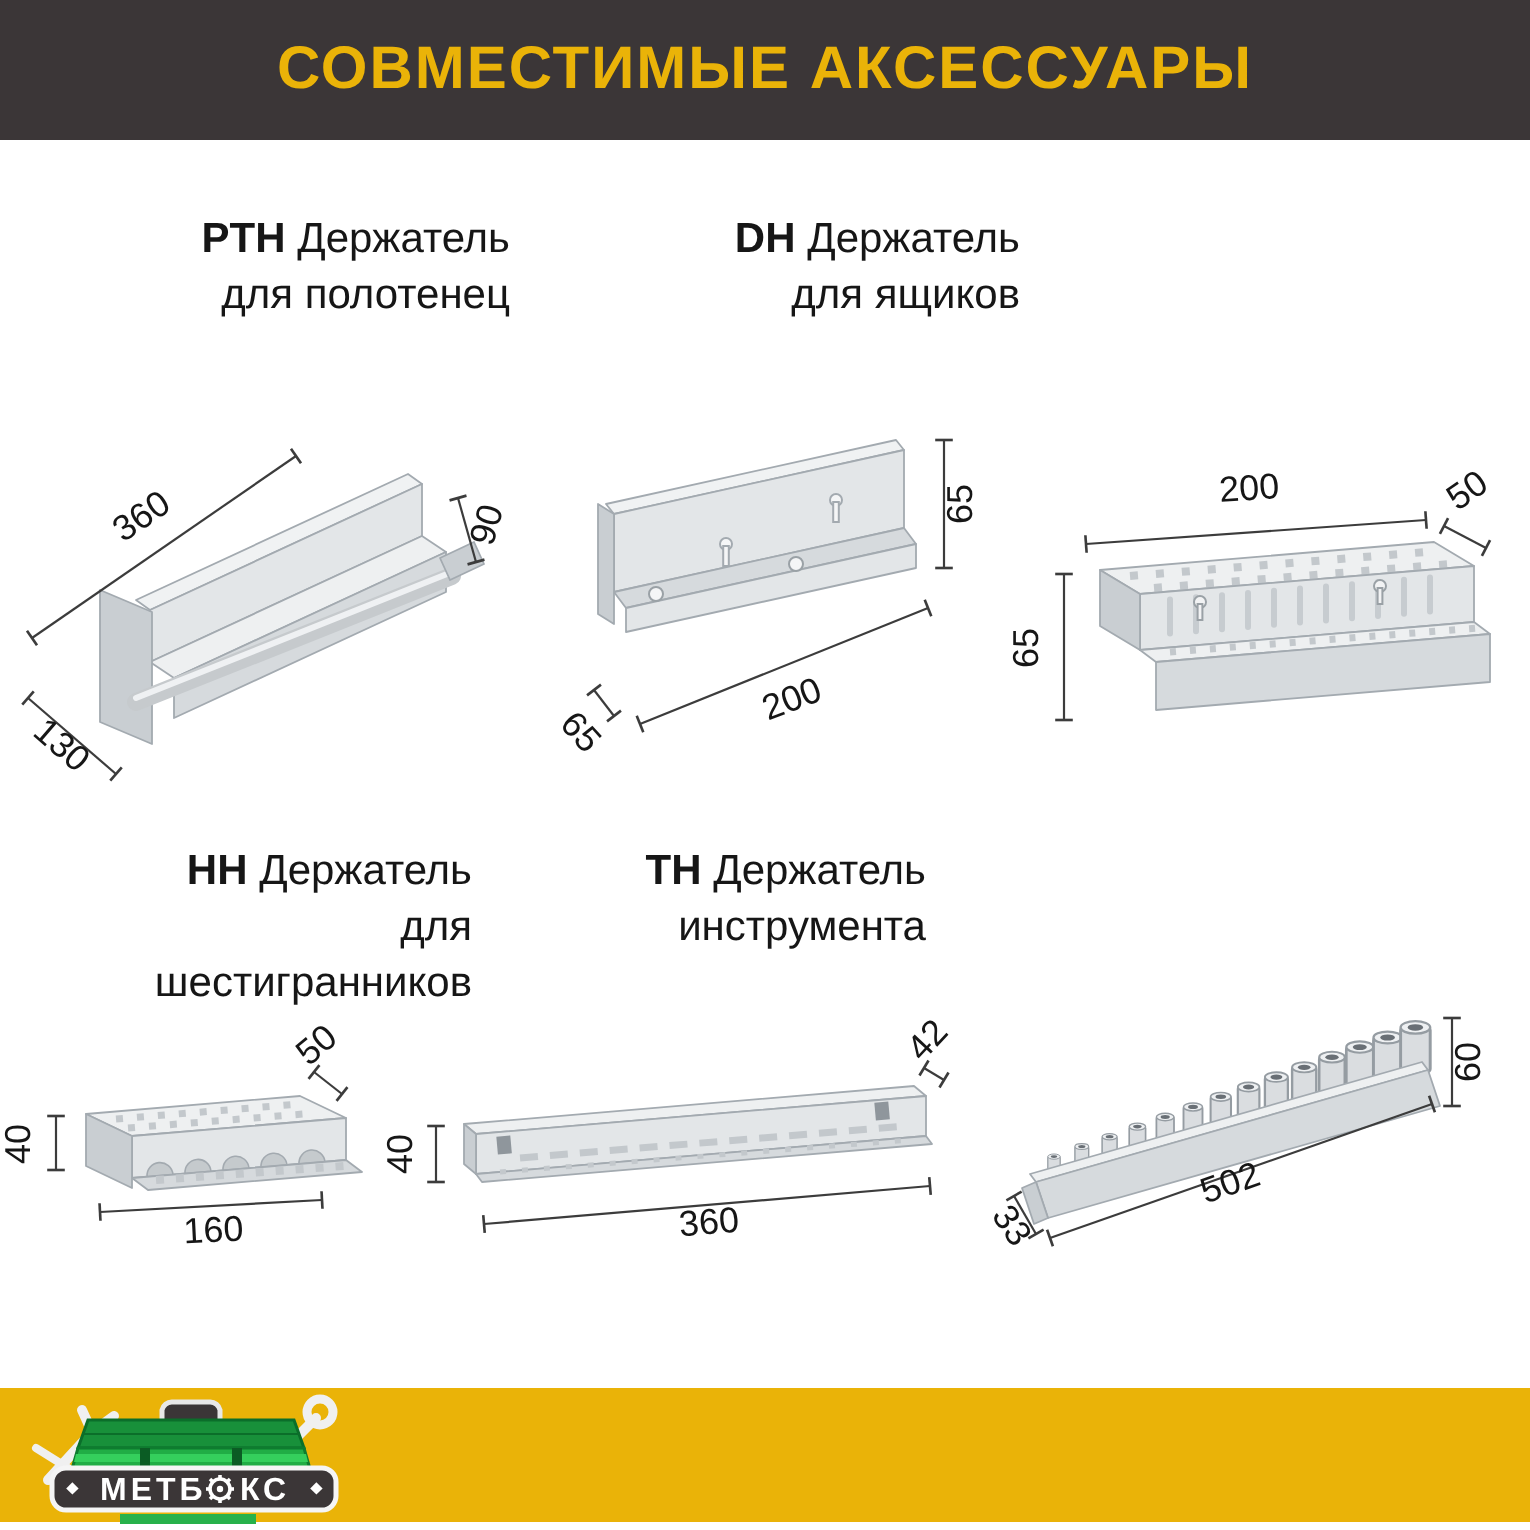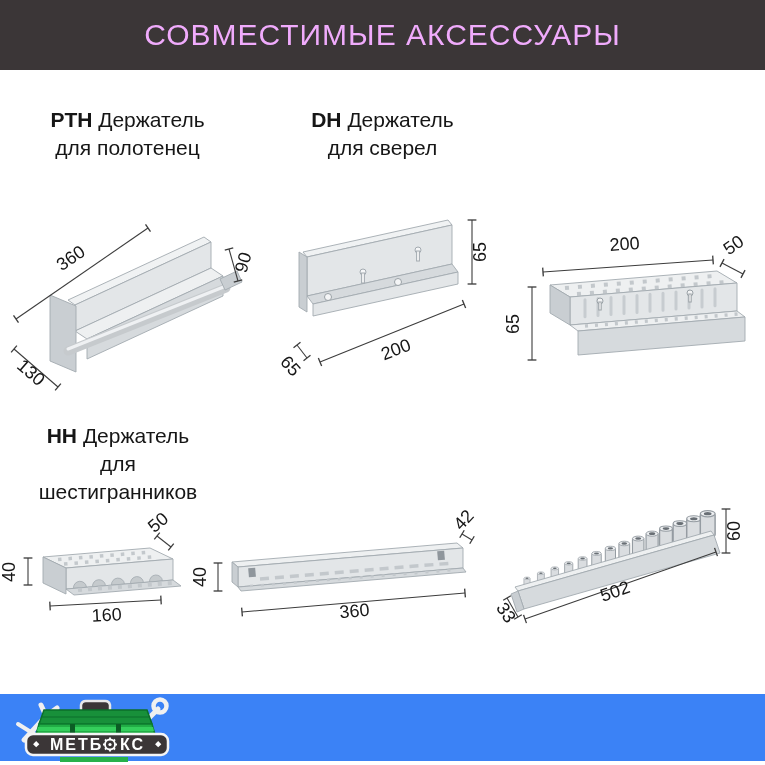--- a/index.html
+++ b/index.html
@@ -2,48 +2,48 @@
 <html><head>
 <meta charset="utf-8">
 <style>
   html,body{margin:0;padding:0;background:#ffffff;}
   .page{position:relative;width:765px;height:765px;overflow:hidden;background:#ffffff;
         font-family:"Liberation Sans",sans-serif;}
   svg{overflow:visible;display:block;}
 
   
   .header{height:70px;background:#3b3637;display:flex;align-items:center;justify-content:center;}
-  .header h1{margin:0;color:#f0abfc;font-size:30px;font-weight:normal;letter-spacing:1px;}
+  .header h1{margin:0;color:#eab308;font-size:30px;font-weight:bold;letter-spacing:1px;}
 
   
   .content{position:relative;height:624px;background:#ffffff;}
   .row1-heads{position:absolute;top:36px;left:0;width:765px;display:grid;
               grid-template-columns:255px 255px 255px;}
-  .p-title{text-align:center;font-size:21px;line-height:1.33;color:#161616;}
+  .p-title{text-align:right;font-size:21px;line-height:1.33;color:#161616;}
   .p-title b{font-weight:bold;}
   .p-name{white-space:pre-line;}
   .row1-imgs{position:absolute;top:130px;left:0;width:765px;height:195px;}
   .row2-heads{position:absolute;top:352px;left:0;width:689px;height:90px;}
   .row2-heads .p-title{position:absolute;top:0;}
   .hh-head{left:0;width:236px;}
   .th-head{left:227px;width:236px;}
   .hec-head{left:494px;width:256px;}
   .row2-imgs{position:absolute;top:425px;left:0;width:765px;height:160px;}
   .abs{position:absolute;}
 
   
   .dim{stroke:#3c3c3c;stroke-width:1.1;marker-start:url(#tick);marker-end:url(#tick);}
   .dimtxt{font-family:"Liberation Sans",sans-serif;font-size:18px;fill:#161616;text-anchor:middle;}
   .f1{fill:#f0f2f3;} .f2{fill:#e3e6e8;} .f3{fill:#d6dadd;} .f4{fill:#c9ced2;} .f5{fill:#eef0f1;}
   .f1,.f2,.f3,.f4,.f5{stroke:#a3aab0;stroke-width:0.9;stroke-linejoin:round;}
   .perf{stroke:#c3c8cc;fill:none;}
   .hole{fill:#f4f5f6;stroke:#9aa1a6;stroke-width:1;}
 
   
-  .footer{position:relative;height:67px;background:#3b82f6;}
+  .footer{position:relative;height:67px;background:#eab308;}
   .logo{position:absolute;left:8px;top:0;}
 </style>
 </head>
 <body>
 
 <div class="page">
 
   <svg width="0" height="0" aria-hidden="true">
     <defs>
       <marker id="tick" markerWidth="9" markerHeight="9" refX="4.5" refY="4.5" orient="auto">
@@ -65,21 +65,21 @@
 
     <div class="row1-heads">
       <div class="p-title">
         <b>PTH</b>
         <span class="p-name">Держатель
 для полотенец</span>
       </div>
       <div class="p-title">
         <b>DH</b>
         <span class="p-name">Держатель
-для сверел</span>
+для ящиков</span>
       </div>
     </div>
 
     <div class="row1-imgs">
 
       <svg class="abs" style="left:0;top:0" width="255" height="195" viewBox="0 0 255 195">
         <g>
           <polygon class="f1" points="68,100 204,37 211,42 75,105"></polygon>
           <polygon class="f2" points="75,105 211,42 211,68 75,131"></polygon>
           <polygon class="f5" points="75,131 211,68 223,76 87,139"></polygon>
@@ -147,20 +147,25 @@
         <text class="dimtxt" transform="translate(14,124) rotate(-90)">65</text>
       </svg>
     </div>
 
     <div class="row2-heads">
       <div class="p-title hh-head">
         <b>HH</b>
         <span class="p-name">Держатель
 для
 шестигранников</span>
+      </div>
+      <div class="p-title th-head">
+        <b>TH</b>
+        <span class="p-name">Держатель
+инструмента</span>
       </div>
     </div>
 
     <div class="row2-imgs">
 
       <svg class="abs" style="left:0;top:0" width="235" height="155" viewBox="0 0 235 155">
         <g>
           <polygon class="f5" points="43,62 150,53 173,64 66,73"></polygon>
           <line class="perf" x1="58" y1="64.5" x2="150" y2="57" stroke-width="3.5" stroke-dasharray="3.5 7"></line>
           <line class="perf" x1="64" y1="69" x2="158" y2="61.5" stroke-width="3.5" stroke-dasharray="3.5 7"></line>

